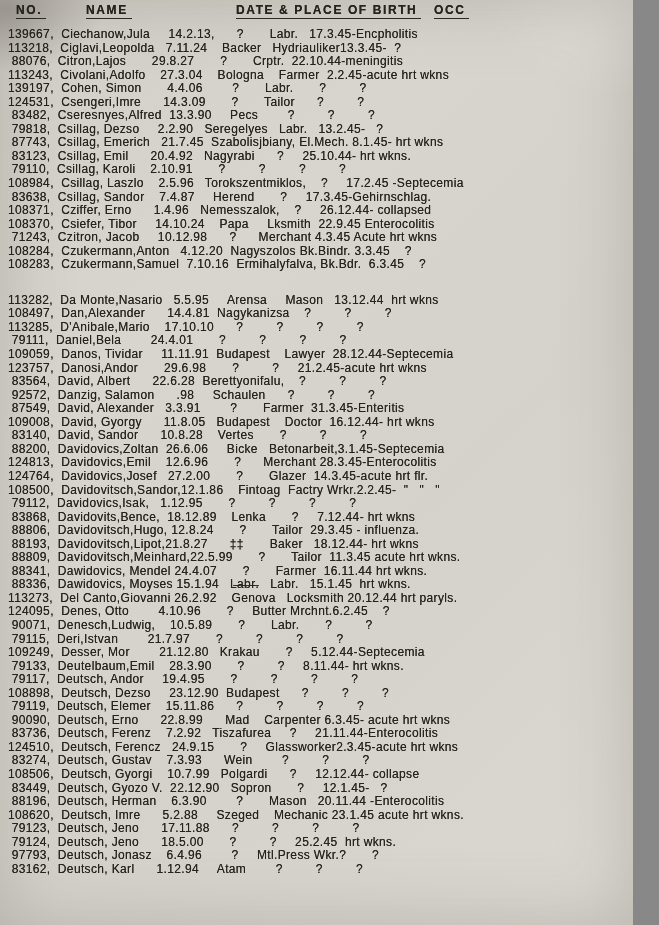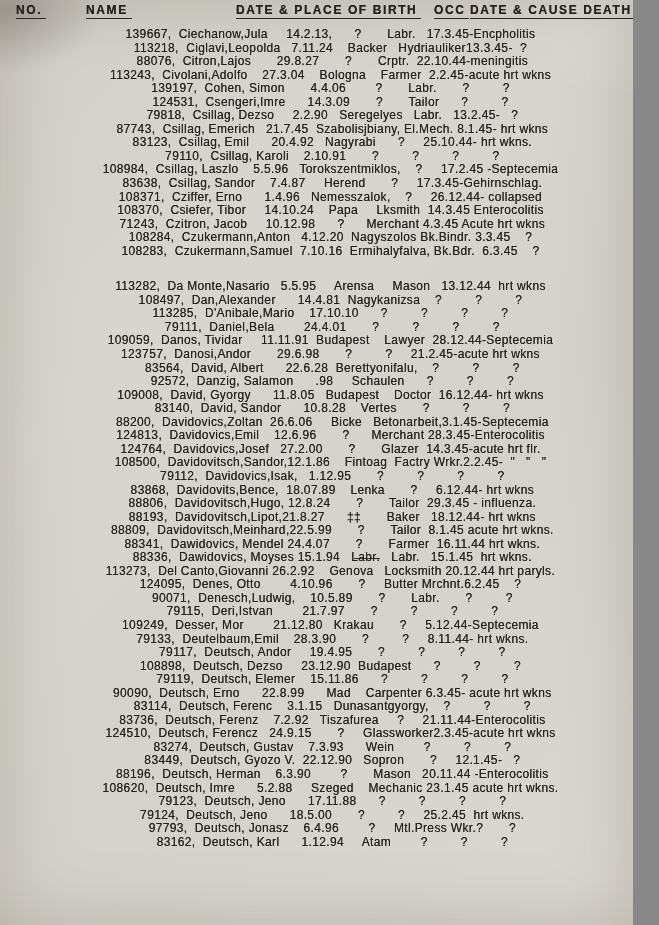--- a/index.html
+++ b/index.html
@@ -25,99 +25,100 @@
     border-bottom:1.5px solid #2b2823;
     padding:0 4px 1px 0;
     white-space:pre;
   }
   .h-no{left:16px;}
   .h-name{left:86px;padding-right:10px;}
   .h-birth{left:236px;}
   .h-occ{left:434px;}
   .h-death{left:470px;padding-right:8px;}
   .rows{
-    position:absolute;top:28px;left:8px;width:645px;text-align:center;
+    position:absolute;top:28px;left:8px;width:645px;
   }
   .section + .section{margin-top:22px;}
   .line{
     white-space:pre;
     font-size:12px;
     line-height:13.55px;
     height:13.55px;
     letter-spacing:.35px;
     text-shadow:0 0 .6px rgba(38,33,27,.8);
   }
 </style>
 </head>
 <body>
 
 <div class="page">
   <div class="hdr">
     <span class="h-no">NO.</span>
     <span class="h-name">NAME</span>
     <span class="h-birth">DATE &amp; PLACE OF BIRTH</span>
     <span class="h-occ">OCC</span>
-    <span class="h-death">DATE &amp; CAUSE DEATH</span>
   </div>
   <div class="rows">
       <div class="section">
         <div class="line">139667,  Ciechanow,Jula     14.2.13,      ?       Labr.   17.3.45-Encpholitis</div>
         <div class="line">113218,  Ciglavi,Leopolda   7.11.24    Backer   Hydriauliker13.3.45-  ?</div>
         <div class="line"> 88076,  Citron,Lajos       29.8.27       ?       Crptr.  22.10.44-meningitis</div>
         <div class="line">113243,  Civolani,Adolfo    27.3.04    Bologna    Farmer  2.2.45-acute hrt wkns</div>
         <div class="line">139197,  Cohen, Simon       4.4.06        ?       Labr.       ?         ?</div>
         <div class="line">124531,  Csengeri,Imre      14.3.09       ?       Tailor      ?         ?</div>
+        <div class="line"> 83482,  Cseresnyes,Alfred  13.3.90     Pecs        ?         ?         ?</div>
         <div class="line"> 79818,  Csillag, Dezso     2.2.90   Seregelyes   Labr.   13.2.45-   ?</div>
         <div class="line"> 87743,  Csillag, Emerich   21.7.45  Szabolisjbiany, El.Mech. 8.1.45- hrt wkns</div>
         <div class="line"> 83123,  Csillag, Emil      20.4.92   Nagyrabi      ?     25.10.44- hrt wkns.</div>
         <div class="line"> 79110,  Csillag, Karoli    2.10.91       ?         ?         ?         ?</div>
-        <div class="line">108984,  Csillag, Laszlo    5.5.96   Torokszentmiklos,    ?     17.2.45 -Septecemia</div>
+        <div class="line">108984,  Csillag, Laszlo    2.5.96   Torokszentmiklos,    ?     17.2.45 -Septecemia</div>
         <div class="line"> 83638,  Csillag, Sandor    7.4.87     Herend       ?     17.3.45-Gehirnschlag.</div>
         <div class="line">108371,  Cziffer, Erno      1.4.96   Nemesszalok,    ?     26.12.44- collapsed</div>
-        <div class="line">108370,  Csiefer, Tibor     14.10.24    Papa     Lksmith  14.3.45 Enterocolitis</div>
+        <div class="line">108370,  Csiefer, Tibor     14.10.24    Papa     Lksmith  22.9.45 Enterocolitis</div>
         <div class="line"> 71243,  Czitron, Jacob     10.12.98      ?      Merchant 4.3.45 Acute hrt wkns</div>
         <div class="line">108284,  Czukermann,Anton   4.12.20  Nagyszolos Bk.Bindr. 3.3.45    ?</div>
         <div class="line">108283,  Czukermann,Samuel  7.10.16  Ermihalyfalva, Bk.Bdr.  6.3.45    ?</div>
       </div>
       <div class="section">
         <div class="line">113282,  Da Monte,Nasario   5.5.95     Arensa     Mason   13.12.44  hrt wkns</div>
         <div class="line">108497,  Dan,Alexander      14.4.81  Nagykanizsa    ?         ?         ?</div>
         <div class="line">113285,  D'Anibale,Mario    17.10.10      ?         ?         ?         ?</div>
         <div class="line"> 79111,  Daniel,Bela        24.4.01       ?         ?         ?         ?</div>
         <div class="line">109059,  Danos, Tividar     11.11.91  Budapest    Lawyer  28.12.44-Septecemia</div>
         <div class="line">123757,  Danosi,Andor       29.6.98       ?         ?     21.2.45-acute hrt wkns</div>
         <div class="line"> 83564,  David, Albert      22.6.28  Berettyonifalu,    ?         ?         ?</div>
         <div class="line"> 92572,  Danzig, Salamon      .98     Schaulen      ?         ?         ?</div>
+        <div class="line"> 87549,  David, Alexander   3.3.91        ?       Farmer  31.3.45-Enteritis</div>
         <div class="line">109008,  David, Gyorgy      11.8.05   Budapest    Doctor  16.12.44- hrt wkns</div>
         <div class="line"> 83140,  David, Sandor      10.8.28    Vertes       ?         ?         ?</div>
         <div class="line"> 88200,  Davidovics,Zoltan  26.6.06     Bicke   Betonarbeit,3.1.45-Septecemia</div>
         <div class="line">124813,  Davidovics,Emil    12.6.96       ?      Merchant 28.3.45-Enterocolitis</div>
         <div class="line">124764,  Davidovics,Josef   27.2.00       ?       Glazer  14.3.45-acute hrt flr.</div>
         <div class="line">108500,  Davidovitsch,Sandor,12.1.86    Fintoag  Factry Wrkr.2.2.45-  "   "   "</div>
         <div class="line"> 79112,  Davidovics,Isak,   1.12.95       ?         ?         ?         ?</div>
-        <div class="line"> 83868,  Davidovits,Bence,  18.07.89    Lenka       ?     6.12.44- hrt wkns</div>
+        <div class="line"> 83868,  Davidovits,Bence,  18.12.89    Lenka       ?     7.12.44- hrt wkns</div>
         <div class="line"> 88806,  Davidovitsch,Hugo, 12.8.24       ?       Tailor  29.3.45 - influenza.</div>
         <div class="line"> 88193,  Davidovitsch,Lipot,21.8.27      ‡‡       Baker   18.12.44- hrt wkns</div>
-        <div class="line"> 88809,  Davidovitsch,Meinhard,22.5.99       ?       Tailor  8.1.45 acute hrt wkns.</div>
+        <div class="line"> 88809,  Davidovitsch,Meinhard,22.5.99       ?       Tailor  11.3.45 acute hrt wkns.</div>
         <div class="line"> 88341,  Dawidovics, Mendel 24.4.07       ?       Farmer  16.11.44 hrt wkns.</div>
         <div class="line"> 88336,  Dawidovics, Moyses 15.1.94   L̶a̶b̶r̶.   Labr.   15.1.45  hrt wkns.</div>
         <div class="line">113273,  Del Canto,Giovanni 26.2.92    Genova   Locksmith 20.12.44 hrt paryls.</div>
         <div class="line">124095,  Denes, Otto        4.10.96       ?     Butter Mrchnt.6.2.45    ?</div>
         <div class="line"> 90071,  Denesch,Ludwig,    10.5.89       ?       Labr.       ?         ?</div>
         <div class="line"> 79115,  Deri,Istvan        21.7.97       ?         ?         ?         ?</div>
         <div class="line">109249,  Desser, Mor        21.12.80   Krakau       ?     5.12.44-Septecemia</div>
         <div class="line"> 79133,  Deutelbaum,Emil    28.3.90       ?         ?     8.11.44- hrt wkns.</div>
         <div class="line"> 79117,  Deutsch, Andor     19.4.95       ?         ?         ?         ?</div>
         <div class="line">108898,  Deutsch, Dezso     23.12.90  Budapest      ?         ?         ?</div>
         <div class="line"> 79119,  Deutsch, Elemer    15.11.86      ?         ?         ?         ?</div>
         <div class="line"> 90090,  Deutsch, Erno      22.8.99      Mad    Carpenter 6.3.45- acute hrt wkns</div>
-        <div class="line"> 83114,  Deutsch, Ferenc    3.1.15   Dunasantgyorgy,    ?         ?         ?</div>
         <div class="line"> 83736,  Deutsch, Ferenz    7.2.92   Tiszafurea     ?     21.11.44-Enterocolitis</div>
         <div class="line">124510,  Deutsch, Ferencz   24.9.15       ?     Glassworker2.3.45-acute hrt wkns</div>
         <div class="line"> 83274,  Deutsch, Gustav    7.3.93      Wein        ?         ?         ?</div>
+        <div class="line">108506,  Deutsch, Gyorgi    10.7.99   Polgardi      ?     12.12.44- collapse</div>
         <div class="line"> 83449,  Deutsch, Gyozo V.  22.12.90   Sopron       ?     12.1.45-   ?</div>
         <div class="line"> 88196,  Deutsch, Herman    6.3.90        ?       Mason   20.11.44 -Enterocolitis</div>
         <div class="line">108620,  Deutsch, Imre      5.2.88     Szeged    Mechanic 23.1.45 acute hrt wkns.</div>
         <div class="line"> 79123,  Deutsch, Jeno      17.11.88      ?         ?         ?         ?</div>
         <div class="line"> 79124,  Deutsch, Jeno      18.5.00       ?         ?     25.2.45  hrt wkns.</div>
         <div class="line"> 97793,  Deutsch, Jonasz    6.4.96        ?     Mtl.Press Wkr.?       ?</div>
         <div class="line"> 83162,  Deutsch, Karl      1.12.94     Atam        ?         ?         ?</div>
       </div>
     </div>
 </div>

